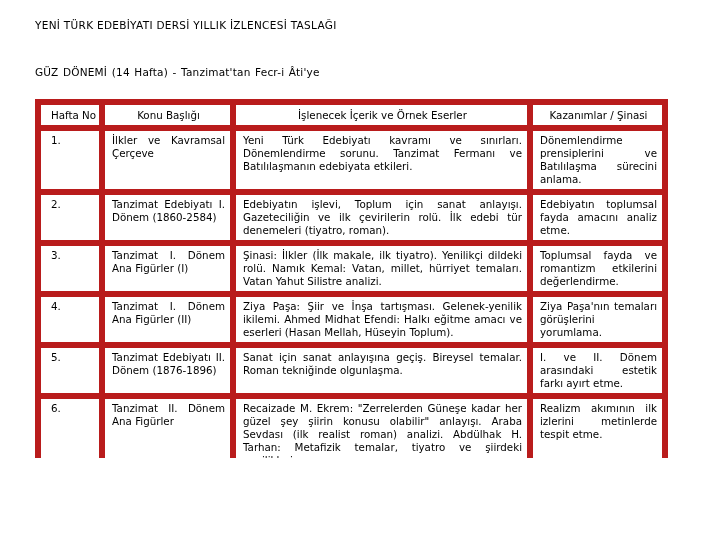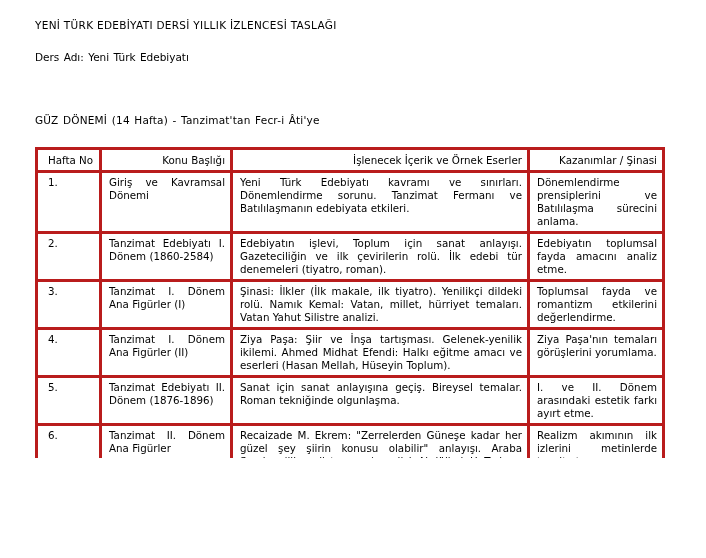--- a/index.html
+++ b/index.html
@@ -31,83 +31,82 @@
   }
   .purpose {
     font-size: 10.5px; line-height: 15.5px;
     text-align: justify;
     word-spacing: 1px;
   }
   .section-heading {
     font-size: 10.5px; line-height: 13px;
     letter-spacing: 0.2px;
     word-spacing: 1px;
-    margin-top: 50px;
+    margin-top: 34px;
     white-space: nowrap;
   }
   table.schedule {
     border-collapse: collapse;
     table-layout: fixed;
     width: 627px;
     margin-top: 20px;
   }
   col.w0 { width: 64px; }
   col.w1 { width: 131px; }
   col.w2 { width: 297px; }
   col.w3 { width: 135px; }
   .schedule th, .schedule td {
-    border: 3px solid #b91c1c;
+    border: 6px solid #b91c1c;
     vertical-align: top;
     font-size: 10.3px;
     font-weight: normal;
     overflow: hidden;
   }
   .schedule th {
-    text-align: right;
+    text-align: center;
     line-height: 13px;
     padding: 4px 5px 3px 7px;
     white-space: nowrap;
   }
   .schedule td {
     line-height: 13px;
     text-align: justify;
     padding: 3px 5px 3px 7px;
   }
   .schedule th:first-child, .schedule td.c0 {
     padding-left: 10px;
     text-align: left;
   }
 </style>
 </head>
 <body>
 
 <div class="page">
   <p class="doc-title">YENİ TÜRK EDEBİYATI DERSİ YILLIK İZLENCESİ TASLAĞI</p>
-  <p class="meta-line">Ders Adı: Yeni Türk Edebiyatı</p>
   <p class="section-heading">GÜZ DÖNEMİ (14 Hafta) - Tanzimat'tan Fecr-i Âti'ye</p>
 
   <table class="schedule">
     <colgroup>
       <col class="w0">
         <col class="w1">
         <col class="w2">
         <col class="w3">
     </colgroup>
     <thead>
       <tr>
         <th>Hafta No</th>
         <th>Konu Başlığı</th>
         <th>İşlenecek İçerik ve Örnek Eserler</th>
         <th>Kazanımlar / Şinasi</th>
       </tr>
     </thead>
     <tbody>
         <tr>
           <td class="c0">1.</td>
-          <td class="c1">Giriş ve Kavramsal Dönemi</td>
+          <td class="c1">İlkler ve Kavramsal Çerçeve</td>
           <td class="c2">Yeni Türk Edebiyatı kavramı ve sınırları. Dönemlendirme sorunu. Tanzimat Fermanı ve Batılılaşmanın edebiyata etkileri.</td>
           <td class="c3">Dönemlendirme prensiplerini ve Batılılaşma sürecini anlama.</td>
         </tr>
         <tr>
           <td class="c0">2.</td>
           <td class="c1">Tanzimat Edebiyatı I. Dönem (1860-2584)</td>
           <td class="c2">Edebiyatın işlevi, Toplum için sanat anlayışı. Gazeteciliğin ve ilk çevirilerin rolü. İlk edebi tür denemeleri (tiyatro, roman).</td>
           <td class="c3">Edebiyatın toplumsal fayda amacını analiz etme.</td>
         </tr>
         <tr>

